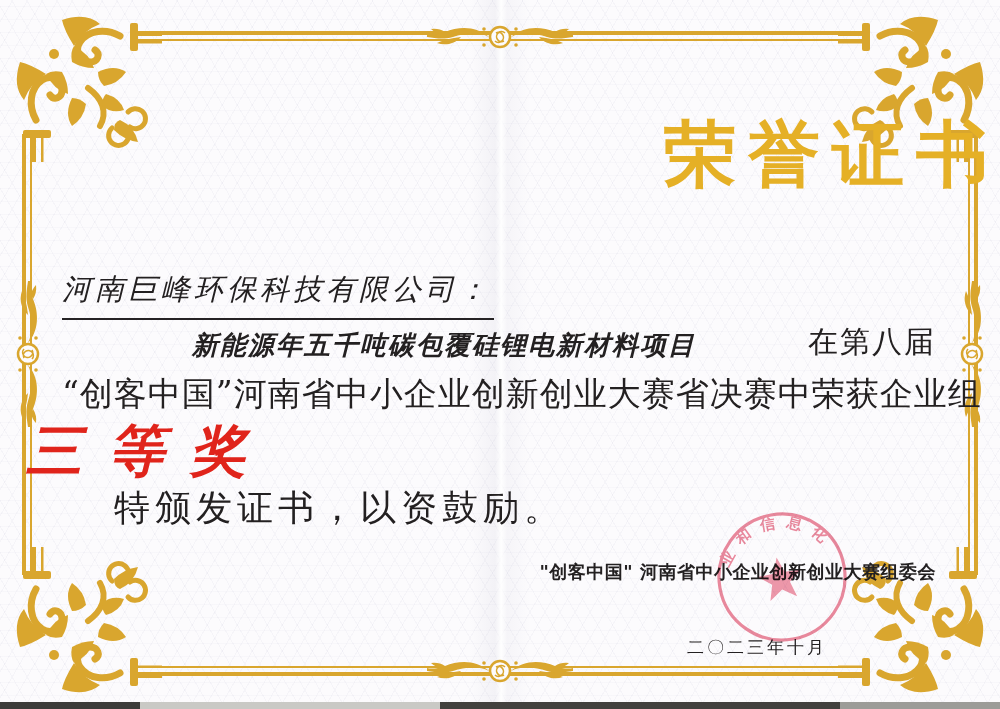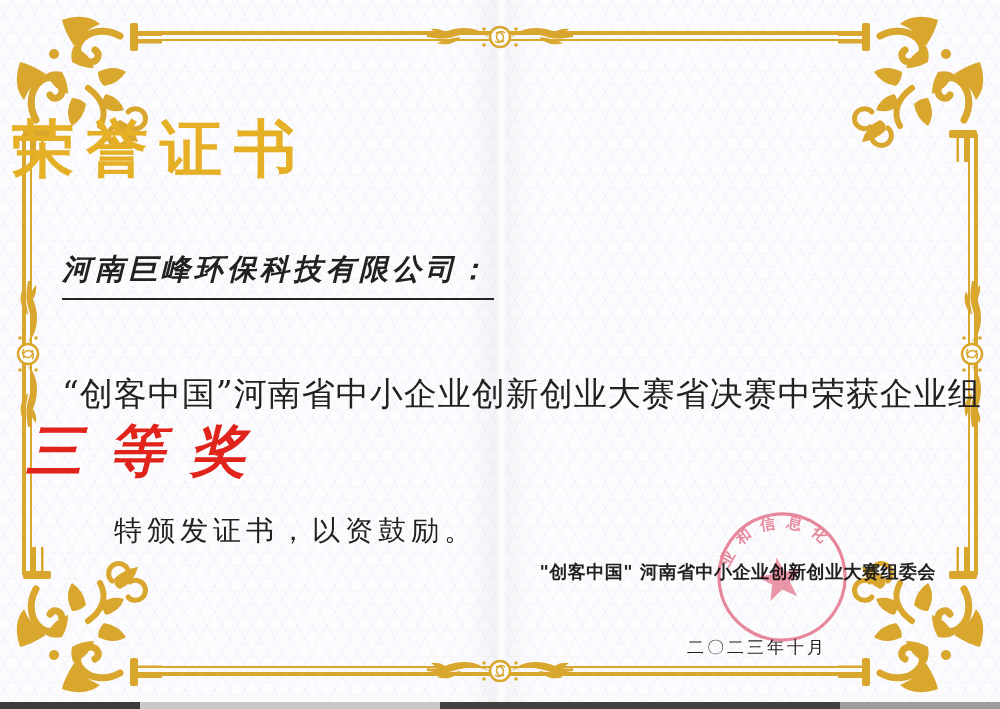--- a/index.html
+++ b/index.html
@@ -30,32 +30,32 @@
   .c-tr{right:2px;top:2px;transform:scaleX(-1);}
   .c-bl{left:2px;bottom:2px;transform:scaleY(-1);}
   .c-br{right:2px;bottom:2px;transform:scale(-1,-1);}
   .medal{position:absolute;width:150px;height:26px;z-index:4;}
   .m-top{left:425px;top:24px;}
   .m-bottom{left:425px;top:658px;}
   .m-left{left:-47px;top:341px;transform:rotate(90deg);}
   .m-right{left:897px;top:341px;transform:rotate(90deg);}
   
   .txt{position:absolute;z-index:5;white-space:nowrap;}
-  .title{left:0;right:0;top:116px;text-align:left;
+  .title{left:0;right:0;top:116px;text-align:right;
     font-family:"DejaVu Sans","Liberation Sans",sans-serif;font-weight:bold;
-    font-size:62px;line-height:1.08;color:#E5B026;letter-spacing:12px;text-indent:12px;}
-  .recipient{left:62px;top:250px;font-size:29px;font-weight:bold;font-style:italic;
+    font-size:72px;line-height:1.08;color:#E5B026;letter-spacing:12px;text-indent:12px;}
+  .recipient{left:62px;top:270px;font-size:29px;font-weight:normal;font-style:italic;
     letter-spacing:4px;border-bottom:2px solid #262325;min-width:430px;padding:0 2px 8px 0;}
   .bodyrow{left:62px;right:64px;top:322px;display:flex;justify-content:space-between;align-items:flex-end;}
   .project{margin-left:130px;font-size:26px;font-weight:bold;font-style:italic;letter-spacing:2px;}
   .phrase{font-size:30px;letter-spacing:2px;}
   .achv{left:62px;right:64px;top:372px;font-size:33px;letter-spacing:1px;}
   .award{left:0;right:0;top:414px;font-size:56px;font-weight:bold;font-style:italic;
     color:#E0241B;letter-spacing:26px;text-indent:26px;}
-  .closing{left:114px;top:512px;font-size:28px;letter-spacing:5px;}
+  .closing{left:114px;top:484px;font-size:36px;letter-spacing:5px;}
   .issuer{right:64px;top:560px;font-size:18px;font-weight:600;letter-spacing:.5px;
     font-family:"DejaVu Sans","Liberation Sans",sans-serif;}
   .cdate{left:578px;width:358px;top:588px;text-align:center;font-size:17px;font-weight:500;letter-spacing:3px;
     font-family:"DejaVu Sans","Liberation Sans",sans-serif;margin-top:48px;}
   
   .stamp{position:absolute;left:707px;top:502px;width:150px;height:150px;z-index:6;
     transform:rotate(-10deg);mix-blend-mode:multiply;opacity:.85;}
   
   .scan-edge{position:absolute;left:0;right:0;bottom:0;height:7px;z-index:7;
     background:linear-gradient(90deg,#3c3c3a 0 14%,#c9c9c5 14% 44%,#42413e 44% 84%,#9c9c98 84% 100%);}
@@ -252,20 +252,24 @@
       <path d="M86,13 C98,2 116,2 130,8 C138,11 144,11 148,10 L148,13 C140,14 132,16 122,13 C110,9 96,8 86,13Z"></path>
       <path d="M114,13 C120,20 130,22 138,19 C132,16 124,14 114,13Z"></path>
       <path d="M130,8 Q136,4 144,5 Q140,9 134,10Z"></path>
     </g>
   </svg>
 
   <h1 class="txt title" style="margin:0;">荣誉证书</h1>
 
   <div class="txt recipient">河南巨峰环保科技有限公司：</div>
 
+  <div class="txt bodyrow">
+    <span class="project">新能源年五千吨碳包覆硅锂电新材料项目</span>
+    <span class="phrase">在第八届</span>
+  </div>
 
   <div class="txt achv">“创客中国”河南省中小企业创新创业大赛省决赛中荣获企业组</div>
 
   <div class="txt award">三等奖</div>
 
   <div class="txt closing">特颁发证书，以资鼓励。</div>
 
   <div class="txt issuer">"创客中国" 河南省中小企业创新创业大赛组委会</div>
 
   <div class="txt cdate">二〇二三年十月</div>

